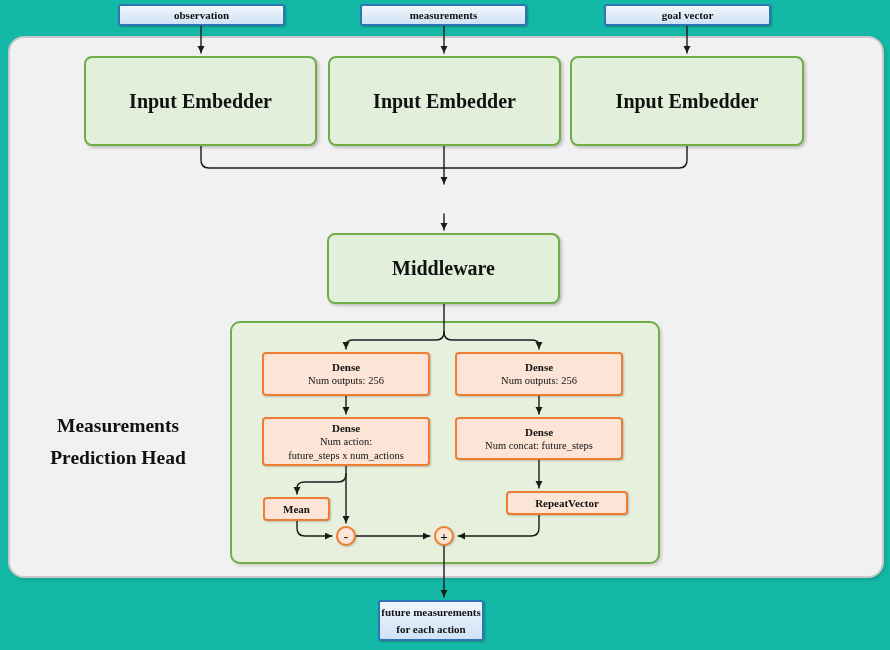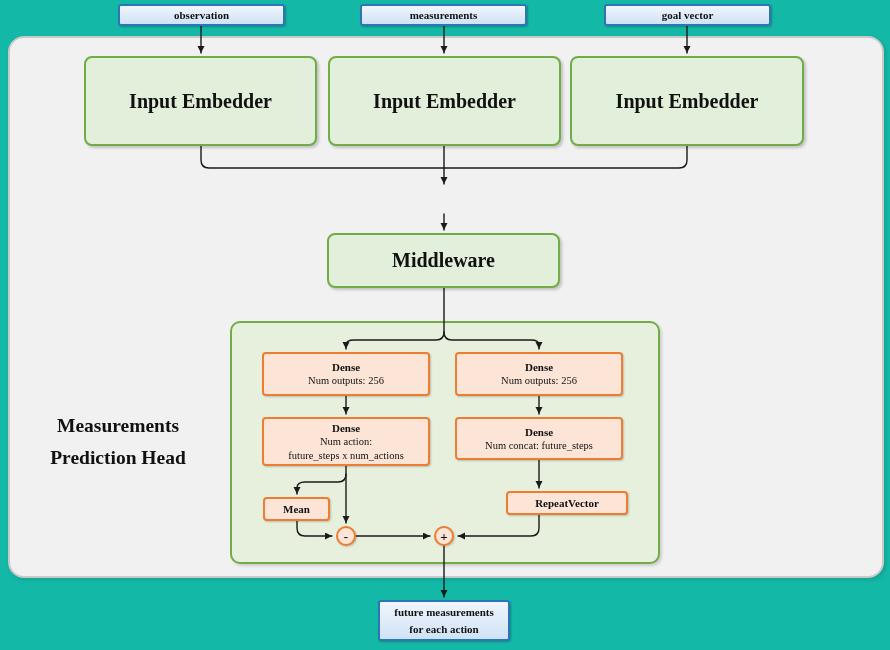--- a/index.html
+++ b/index.html
@@ -79,21 +79,21 @@
     <span>Input Embedder</span>
   </div>
   <div class="node green" style="left:328px;top:56px;width:233px;height:90px">
     <span>Input Embedder</span>
   </div>
   <div class="node green" style="left:570px;top:56px;width:234px;height:90px">
     <span>Input Embedder</span>
   </div>
 
 
-  <div class="node green" style="left:327px;top:233px;width:233px;height:55px">
+  <div class="node green" style="left:327px;top:233px;width:233px;height:71px">
     <span>Middleware</span>
   </div>
 
   <div class="head-title">
     <div>Measurements</div>
     <div>Prediction Head</div>
   </div>
 
   <div class="node orange dense" style="left:262px;top:352px;width:168px;height:44px">
     <div class="t">Dense</div>
@@ -121,18 +121,18 @@
     <span>RepeatVector</span>
   </div>
 
   <div class="node orange circle" style="left:336px;top:526px;width:20px;height:20px">
     <span>-</span>
   </div>
   <div class="node orange circle" style="left:434px;top:526px;width:20px;height:20px">
     <span>+</span>
   </div>
 
-  <div class="node blue outbox" style="left:378px;top:600px;width:132px;height:41px">
+  <div class="node blue outbox" style="left:378px;top:600px;width:106px;height:41px">
     <div>future measurements</div>
     <div>for each action</div>
   </div>
 
 </div>
 
 </body></html>

